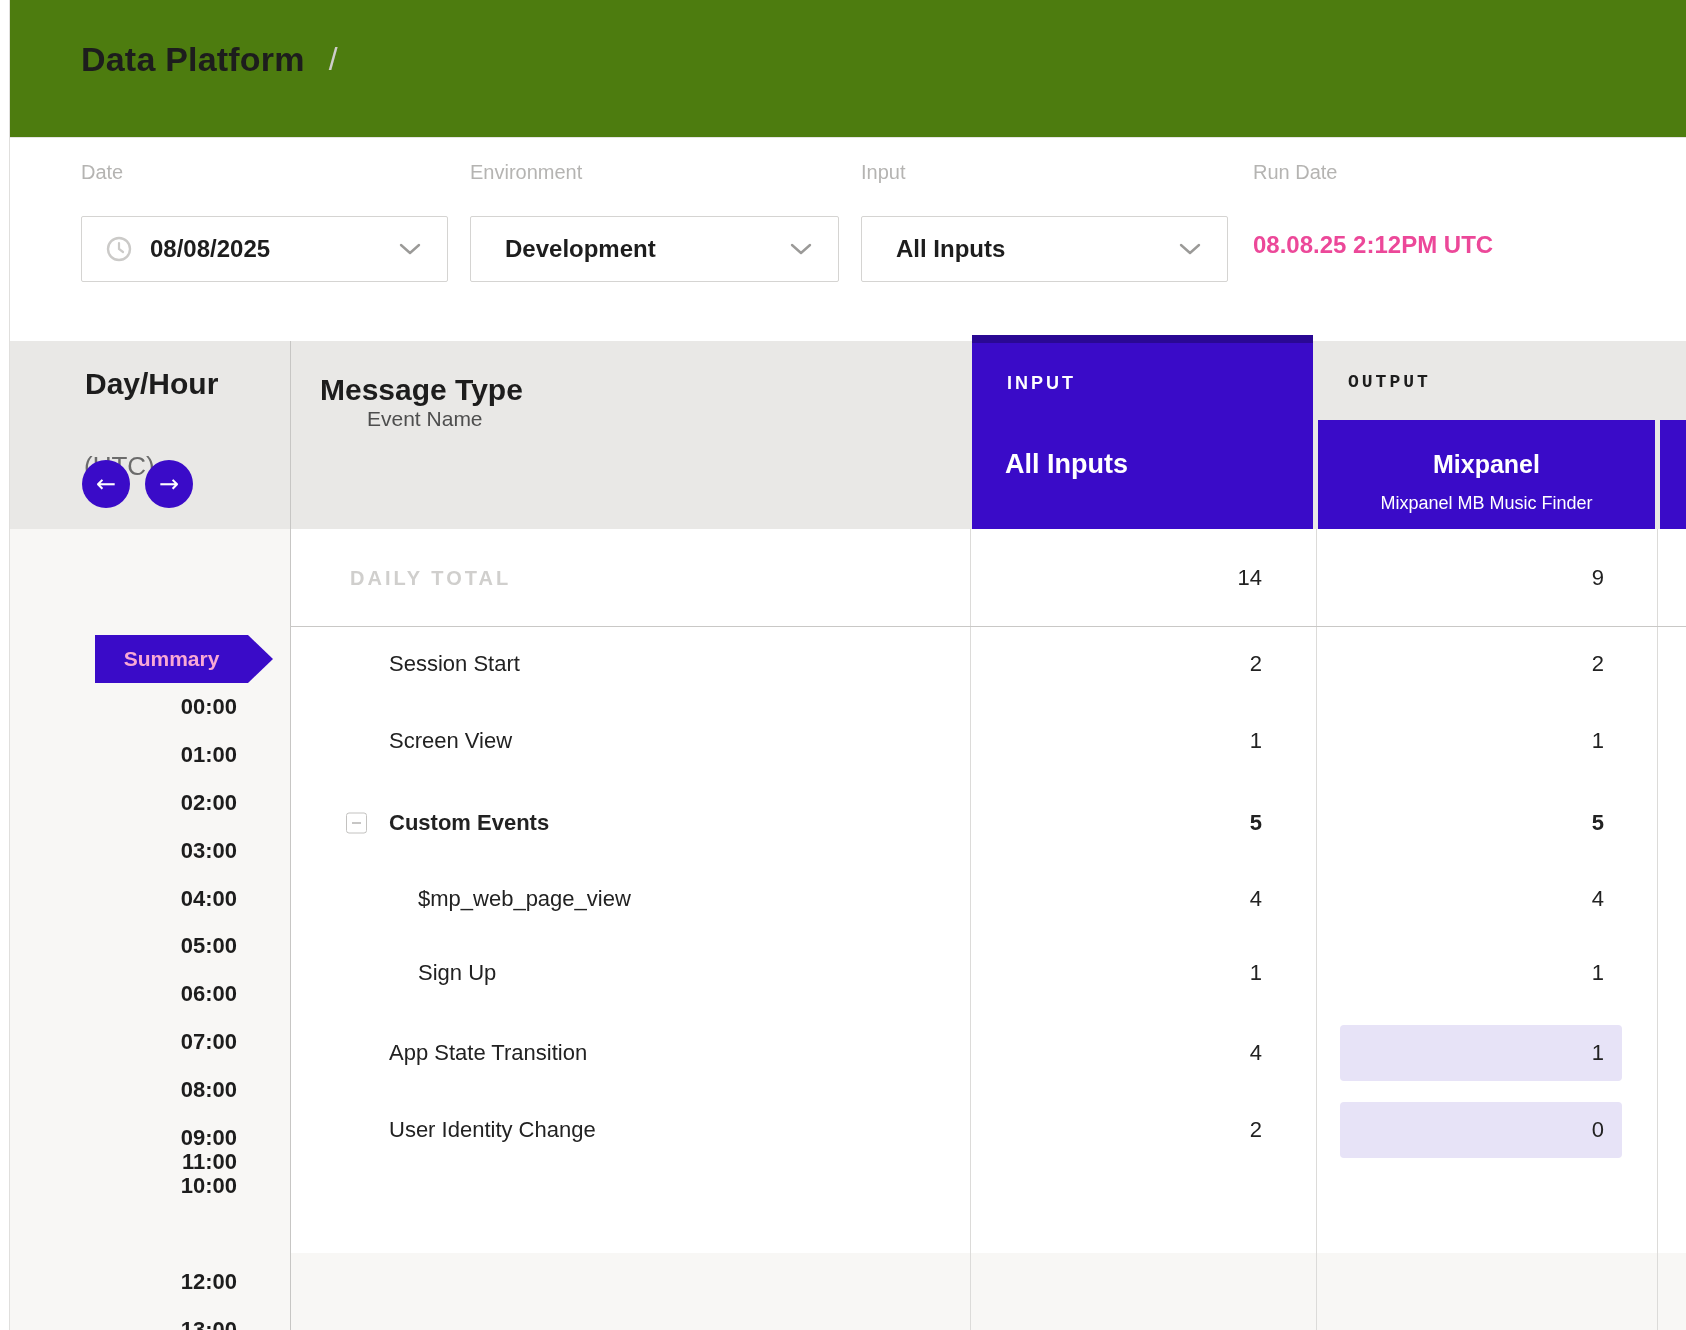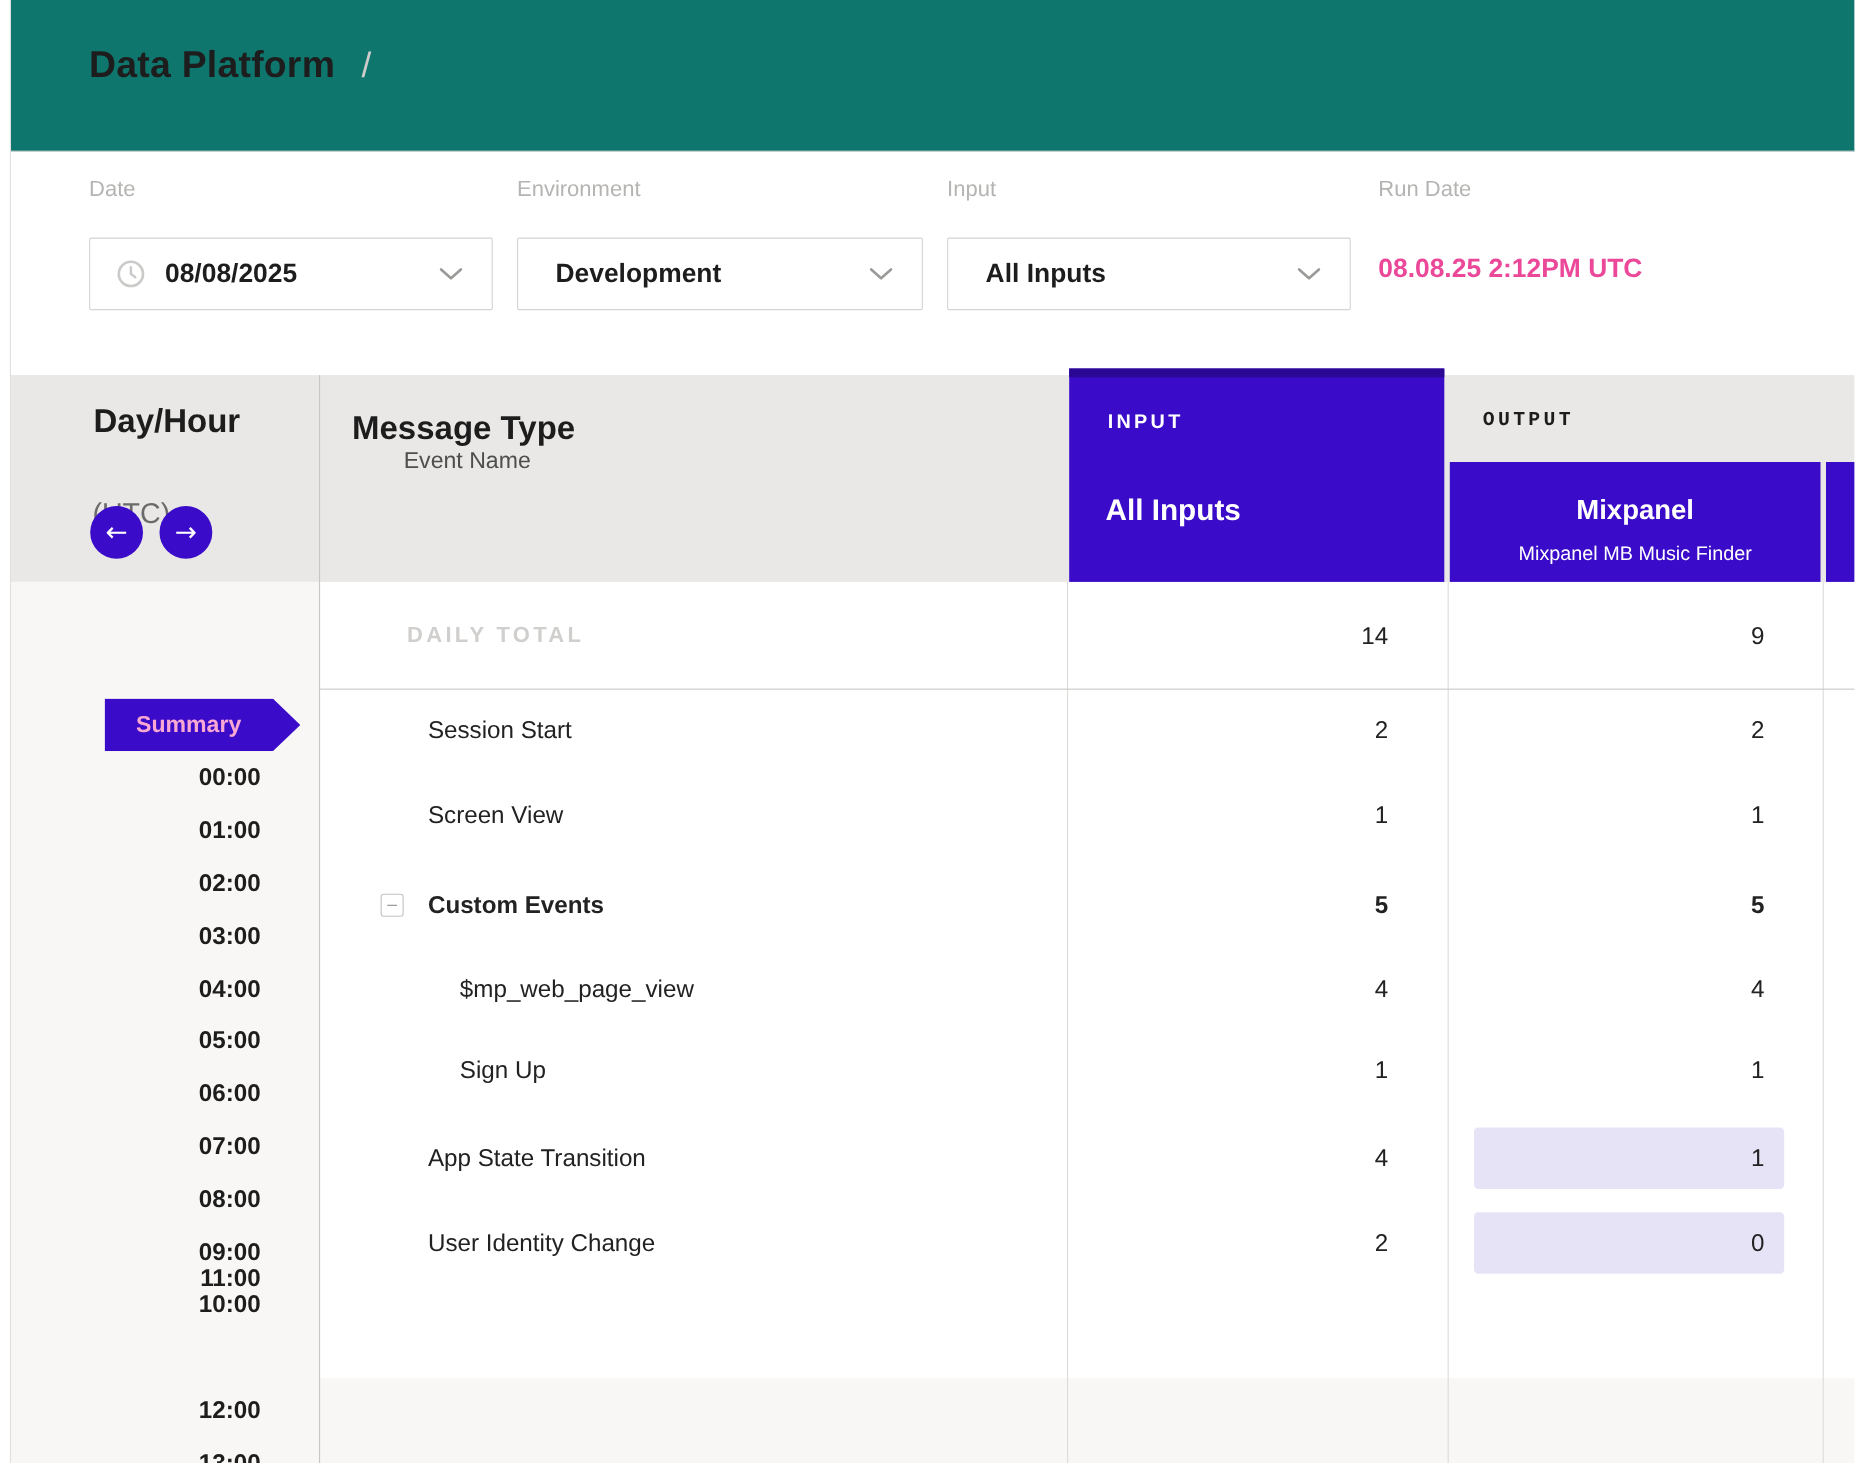--- a/index.html
+++ b/index.html
@@ -9,21 +9,21 @@
     width:1686px; height:1330px; position:relative; overflow:hidden;
     font-family:"Liberation Sans","DejaVu Sans",sans-serif;
     color:#1d1d1d;
   }
   .abs { position:absolute; }
 
   
   .page-left-border { left:9px; top:0; width:1px; height:1330px; background:#e0dfdd; }
 
   
-  .topbar { left:10px; top:0; width:1676px; height:138px; background:#0f766e; border-bottom:1px solid #e5e4e2; }
+  .topbar { left:10px; top:0; width:1676px; height:138px; background:#4d7c0f; border-bottom:1px solid #e5e4e2; }
   .breadcrumb { position:absolute; left:71px; top:40px; display:flex; align-items:center; font-size:34px; font-weight:bold; letter-spacing:.2px; }
   .crumb { color:#1d1d1d; }
   .crumb-sep { color:#cecdcb; font-weight:normal; font-size:32px; padding:0 24px; }
 
   
   .filterbar { left:10px; top:139px; width:1676px; height:202px; background:#fff; }
   .flabel { position:absolute; top:22px; font-size:20px; color:#b5b4b2; }
   .fbox {
     position:absolute; top:77px; height:66px; background:#fff;
     border:1px solid #d5d4d2; border-radius:2px;
@@ -80,21 +80,21 @@
   .val-in  { right:424px; }
   .val-out { right:82px; }
   .bold { font-weight:bold; }
   .hl-cell {
     position:absolute; left:1340px; width:282px; height:56px; transform:translateY(-50%);
     background:#e7e3f7; border-radius:4px;
     display:flex; align-items:center; justify-content:flex-end; padding-right:18px;
     font-size:22px; color:#222;
   }
   .daily-label {
-    position:absolute; left:370px; transform:translateY(-50%);
+    position:absolute; left:350px; transform:translateY(-50%);
     font-size:20px; font-weight:bold; letter-spacing:3px; color:#d0cfcd; white-space:nowrap;
   }
 
   
   .summary-tag {
     position:absolute; left:95px; top:635px; width:178px; height:48px;
     background:#3a0bc8; color:#f9a8d4; cursor:pointer;
     clip-path:polygon(0 0, 153px 0, 100% 50%, 153px 100%, 0 100%);
     display:flex; align-items:center; justify-content:center;
     padding-right:25px; font-size:21px; font-weight:bold;

